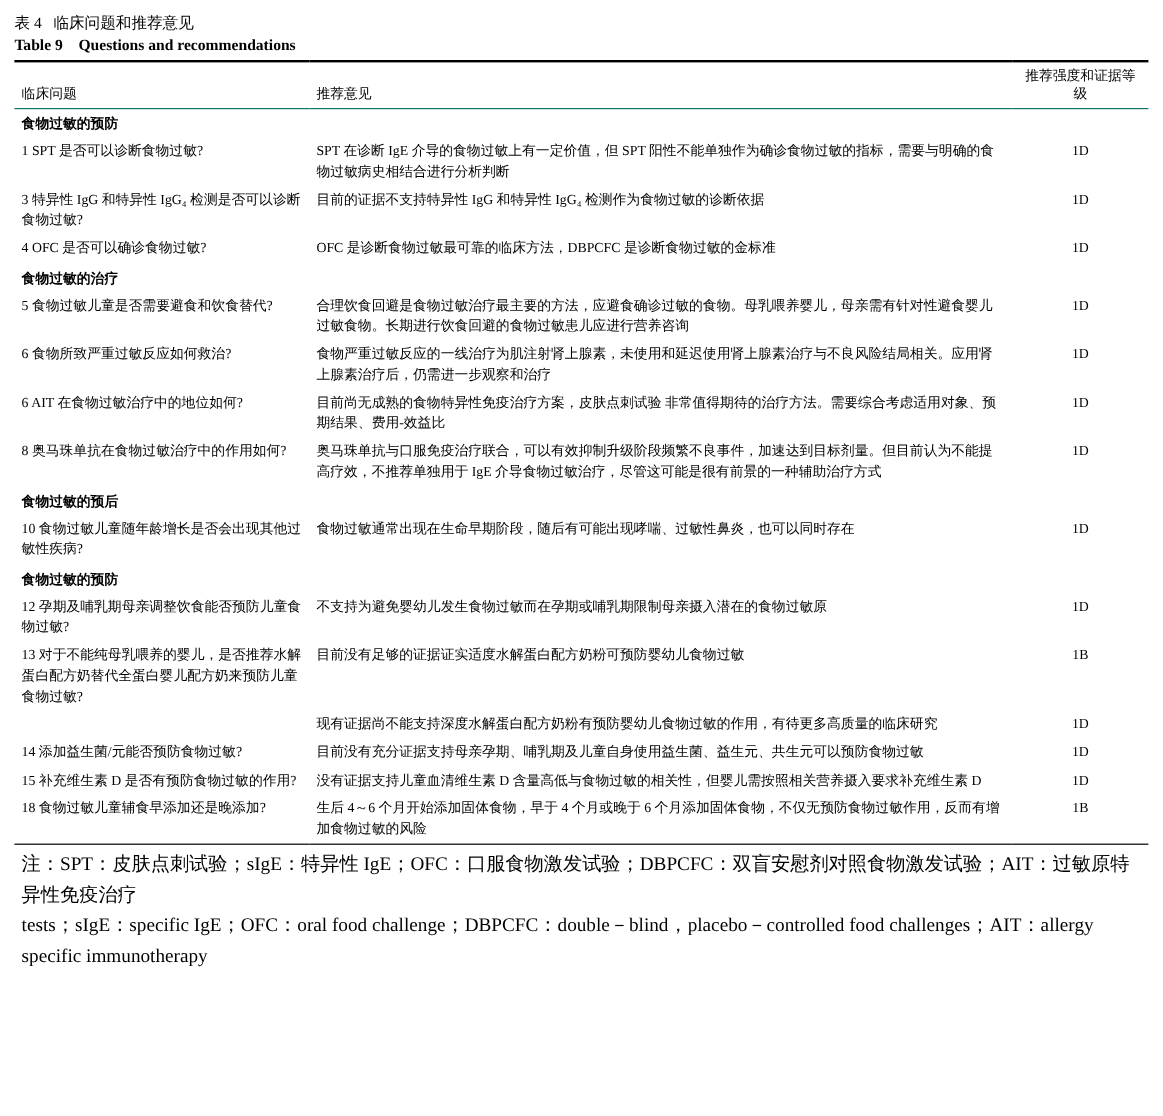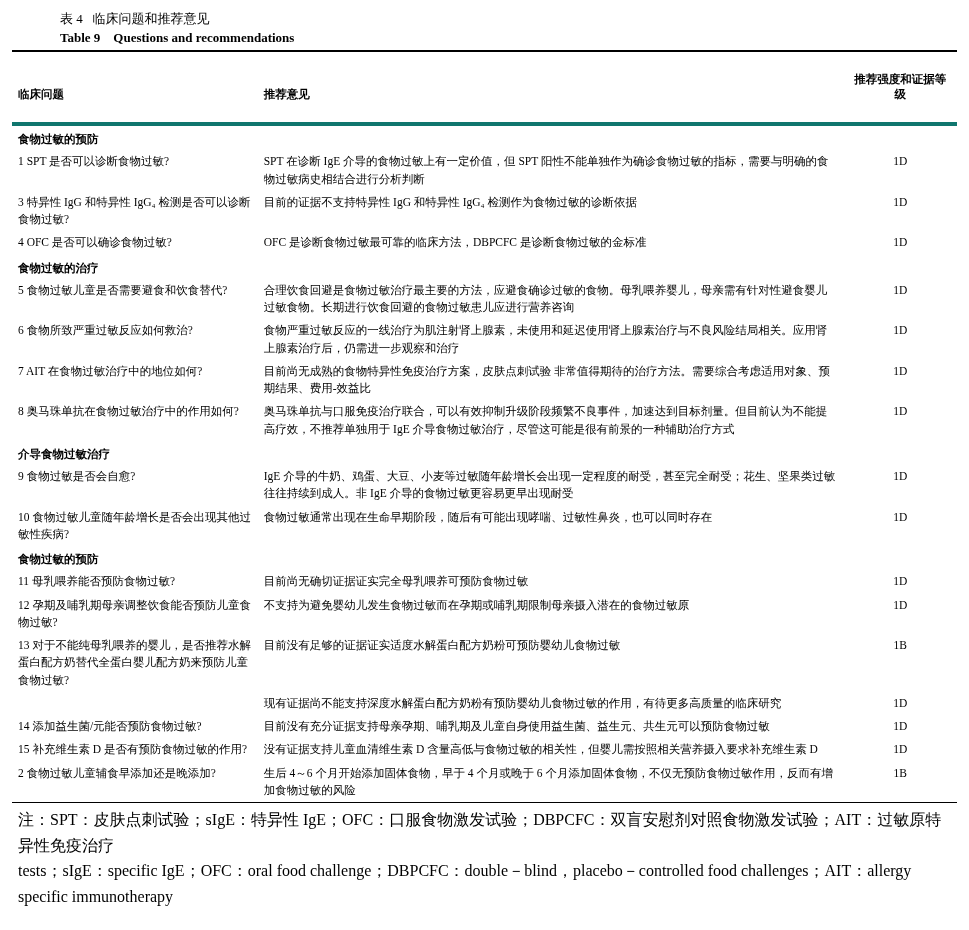--- a/index.html
+++ b/index.html
@@ -5,41 +5,40 @@
     * { box-sizing: border-box; margin: 0; padding: 0; }
     body {
       font-family: "SimSun", "宋体", serif;
       font-size: 12px;
       background: #fff;
       color: #000;
       padding: 10px 12px;
     }
     .table-title-block {
       margin-bottom: 4px;
-      margin-left: 48px;
     }
     .table-title-cn {
       font-size: 13px;
       font-weight: normal;
       margin-bottom: 2px;
     }
     .table-title-en {
       font-size: 13px;
       font-weight: bold;
     }
     table {
       width: 100%;
       border-collapse: collapse;
       font-size: 11.5px;
     }
     th {
       border-top: 2px solid #000;
-      border-bottom: 4px solid #0f766e;
-      padding: 20px 6px;
-      font-weight: bold;
+      border-bottom: 1px solid #0f766e;
+      padding: 4px 6px;
+      font-weight: normal;
       text-align: left;
       vertical-align: bottom;
     }
     td {
       padding: 3px 6px;
       vertical-align: top;
       line-height: 1.5;
     }
     tr.section-header td {
       font-weight: bold;
@@ -112,49 +111,39 @@
         <td class="col-question">5 食物过敏儿童是否需要避食和饮食替代?</td>
         <td class="col-recommendation">合理饮食回避是食物过敏治疗最主要的方法，应避食确诊过敏的食物。母乳喂养婴儿，母亲需有针对性避食婴儿过敏食物。长期进行饮食回避的食物过敏患儿应进行营养咨询</td>
         <td class="col-grade grade-cell">1D</td>
       </tr>
       <tr class="data-row">
         <td class="col-question">6 食物所致严重过敏反应如何救治?</td>
         <td class="col-recommendation">食物严重过敏反应的一线治疗为肌注射肾上腺素，未使用和延迟使用肾上腺素治疗与不良风险结局相关。应用肾上腺素治疗后，仍需进一步观察和治疗</td>
         <td class="col-grade grade-cell">1D</td>
       </tr>
       <tr class="data-row">
-        <td class="col-question">7 AIT 在食物过敏治疗中的地位如何?</td>
+        <td class="col-question">6 AIT 在食物过敏治疗中的地位如何?</td>
         <td class="col-recommendation">目前尚无成熟的食物特异性免疫治疗方案，皮肤点刺试验    非常值得期待的治疗方法。需要综合考虑适用对象、预期结果、费用-效益比</td>
         <td class="col-grade grade-cell">1D</td>
       </tr>
       <tr class="data-row">
         <td class="col-question">8 奥马珠单抗在食物过敏治疗中的作用如何?</td>
         <td class="col-recommendation">奥马珠单抗与口服免疫治疗联合，可以有效抑制升级阶段频繁不良事件，加速达到目标剂量。但目前认为不能提高疗效，不推荐单独用于 IgE 介导食物过敏治疗，尽管这可能是很有前景的一种辅助治疗方式</td>
         <td class="col-grade grade-cell">1D</td>
       </tr>
       <tr class="section-header">
-        <td colspan="3">介导食物过敏治疗</td>
-      </tr>
-      <tr class="data-row">
-        <td class="col-question">9 食物过敏是否会自愈?</td>
-        <td class="col-recommendation">IgE 介导的牛奶、鸡蛋、大豆、小麦等过敏随年龄增长会出现一定程度的耐受，甚至完全耐受；花生、坚果类过敏往往持续到成人。非 IgE 介导的食物过敏更容易更早出现耐受</td>
-        <td class="col-grade grade-cell">1D</td>
+        <td colspan="3">食物过敏的预后</td>
       </tr>
       <tr class="data-row">
         <td class="col-question">10 食物过敏儿童随年龄增长是否会出现其他过敏性疾病?</td>
         <td class="col-recommendation">食物过敏通常出现在生命早期阶段，随后有可能出现哮喘、过敏性鼻炎，也可以同时存在</td>
         <td class="col-grade grade-cell">1D</td>
       </tr>
       <tr class="section-header">
         <td colspan="3">食物过敏的预防</td>
-      </tr>
-      <tr class="data-row">
-        <td class="col-question">11 母乳喂养能否预防食物过敏?</td>
-        <td class="col-recommendation">目前尚无确切证据证实完全母乳喂养可预防食物过敏</td>
-        <td class="col-grade grade-cell">1D</td>
       </tr>
       <tr class="data-row">
         <td class="col-question">12 孕期及哺乳期母亲调整饮食能否预防儿童食物过敏?</td>
         <td class="col-recommendation">不支持为避免婴幼儿发生食物过敏而在孕期或哺乳期限制母亲摄入潜在的食物过敏原</td>
         <td class="col-grade grade-cell">1D</td>
       </tr>
       <tr class="data-row">
         <td class="col-question">13 对于不能纯母乳喂养的婴儿，是否推荐水解蛋白配方奶替代全蛋白婴儿配方奶来预防儿童食物过敏?</td>
         <td class="col-recommendation">目前没有足够的证据证实适度水解蛋白配方奶粉可预防婴幼儿食物过敏</td>
         <td class="col-grade grade-cell">1B</td>
@@ -168,21 +157,21 @@
         <td class="col-question">14 添加益生菌/元能否预防食物过敏?</td>
         <td class="col-recommendation">目前没有充分证据支持母亲孕期、哺乳期及儿童自身使用益生菌、益生元、共生元可以预防食物过敏</td>
         <td class="col-grade grade-cell">1D</td>
       </tr>
       <tr class="data-row">
         <td class="col-question">15 补充维生素 D 是否有预防食物过敏的作用?</td>
         <td class="col-recommendation">没有证据支持儿童血清维生素 D 含量高低与食物过敏的相关性，但婴儿需按照相关营养摄入要求补充维生素 D</td>
         <td class="col-grade grade-cell">1D</td>
       </tr>
       <tr class="data-row">
-        <td class="col-question">2 食物过敏儿童辅食早添加还是晚添加?</td>
+        <td class="col-question">18 食物过敏儿童辅食早添加还是晚添加?</td>
         <td class="col-recommendation">生后 4～6 个月开始添加固体食物，早于 4 个月或晚于 6 个月添加固体食物，不仅无预防食物过敏作用，反而有增加食物过敏的风险</td>
         <td class="col-grade grade-cell">1B</td>
       </tr>
     </tbody>
   <tfoot>
     <tr>
       <td colspan="3">
         <span>注：SPT：皮肤点刺试验；sIgE：特异性 IgE；OFC：口服食物激发试验；DBPCFC：双盲安慰剂对照食物激发试验；AIT：过敏原特异性免疫治疗</span><br>
         <span>tests；sIgE：specific IgE；OFC：oral food challenge；DBPCFC：double－blind，placebo－controlled food challenges；AIT：allergy specific immunotherapy</span>
       </td>

